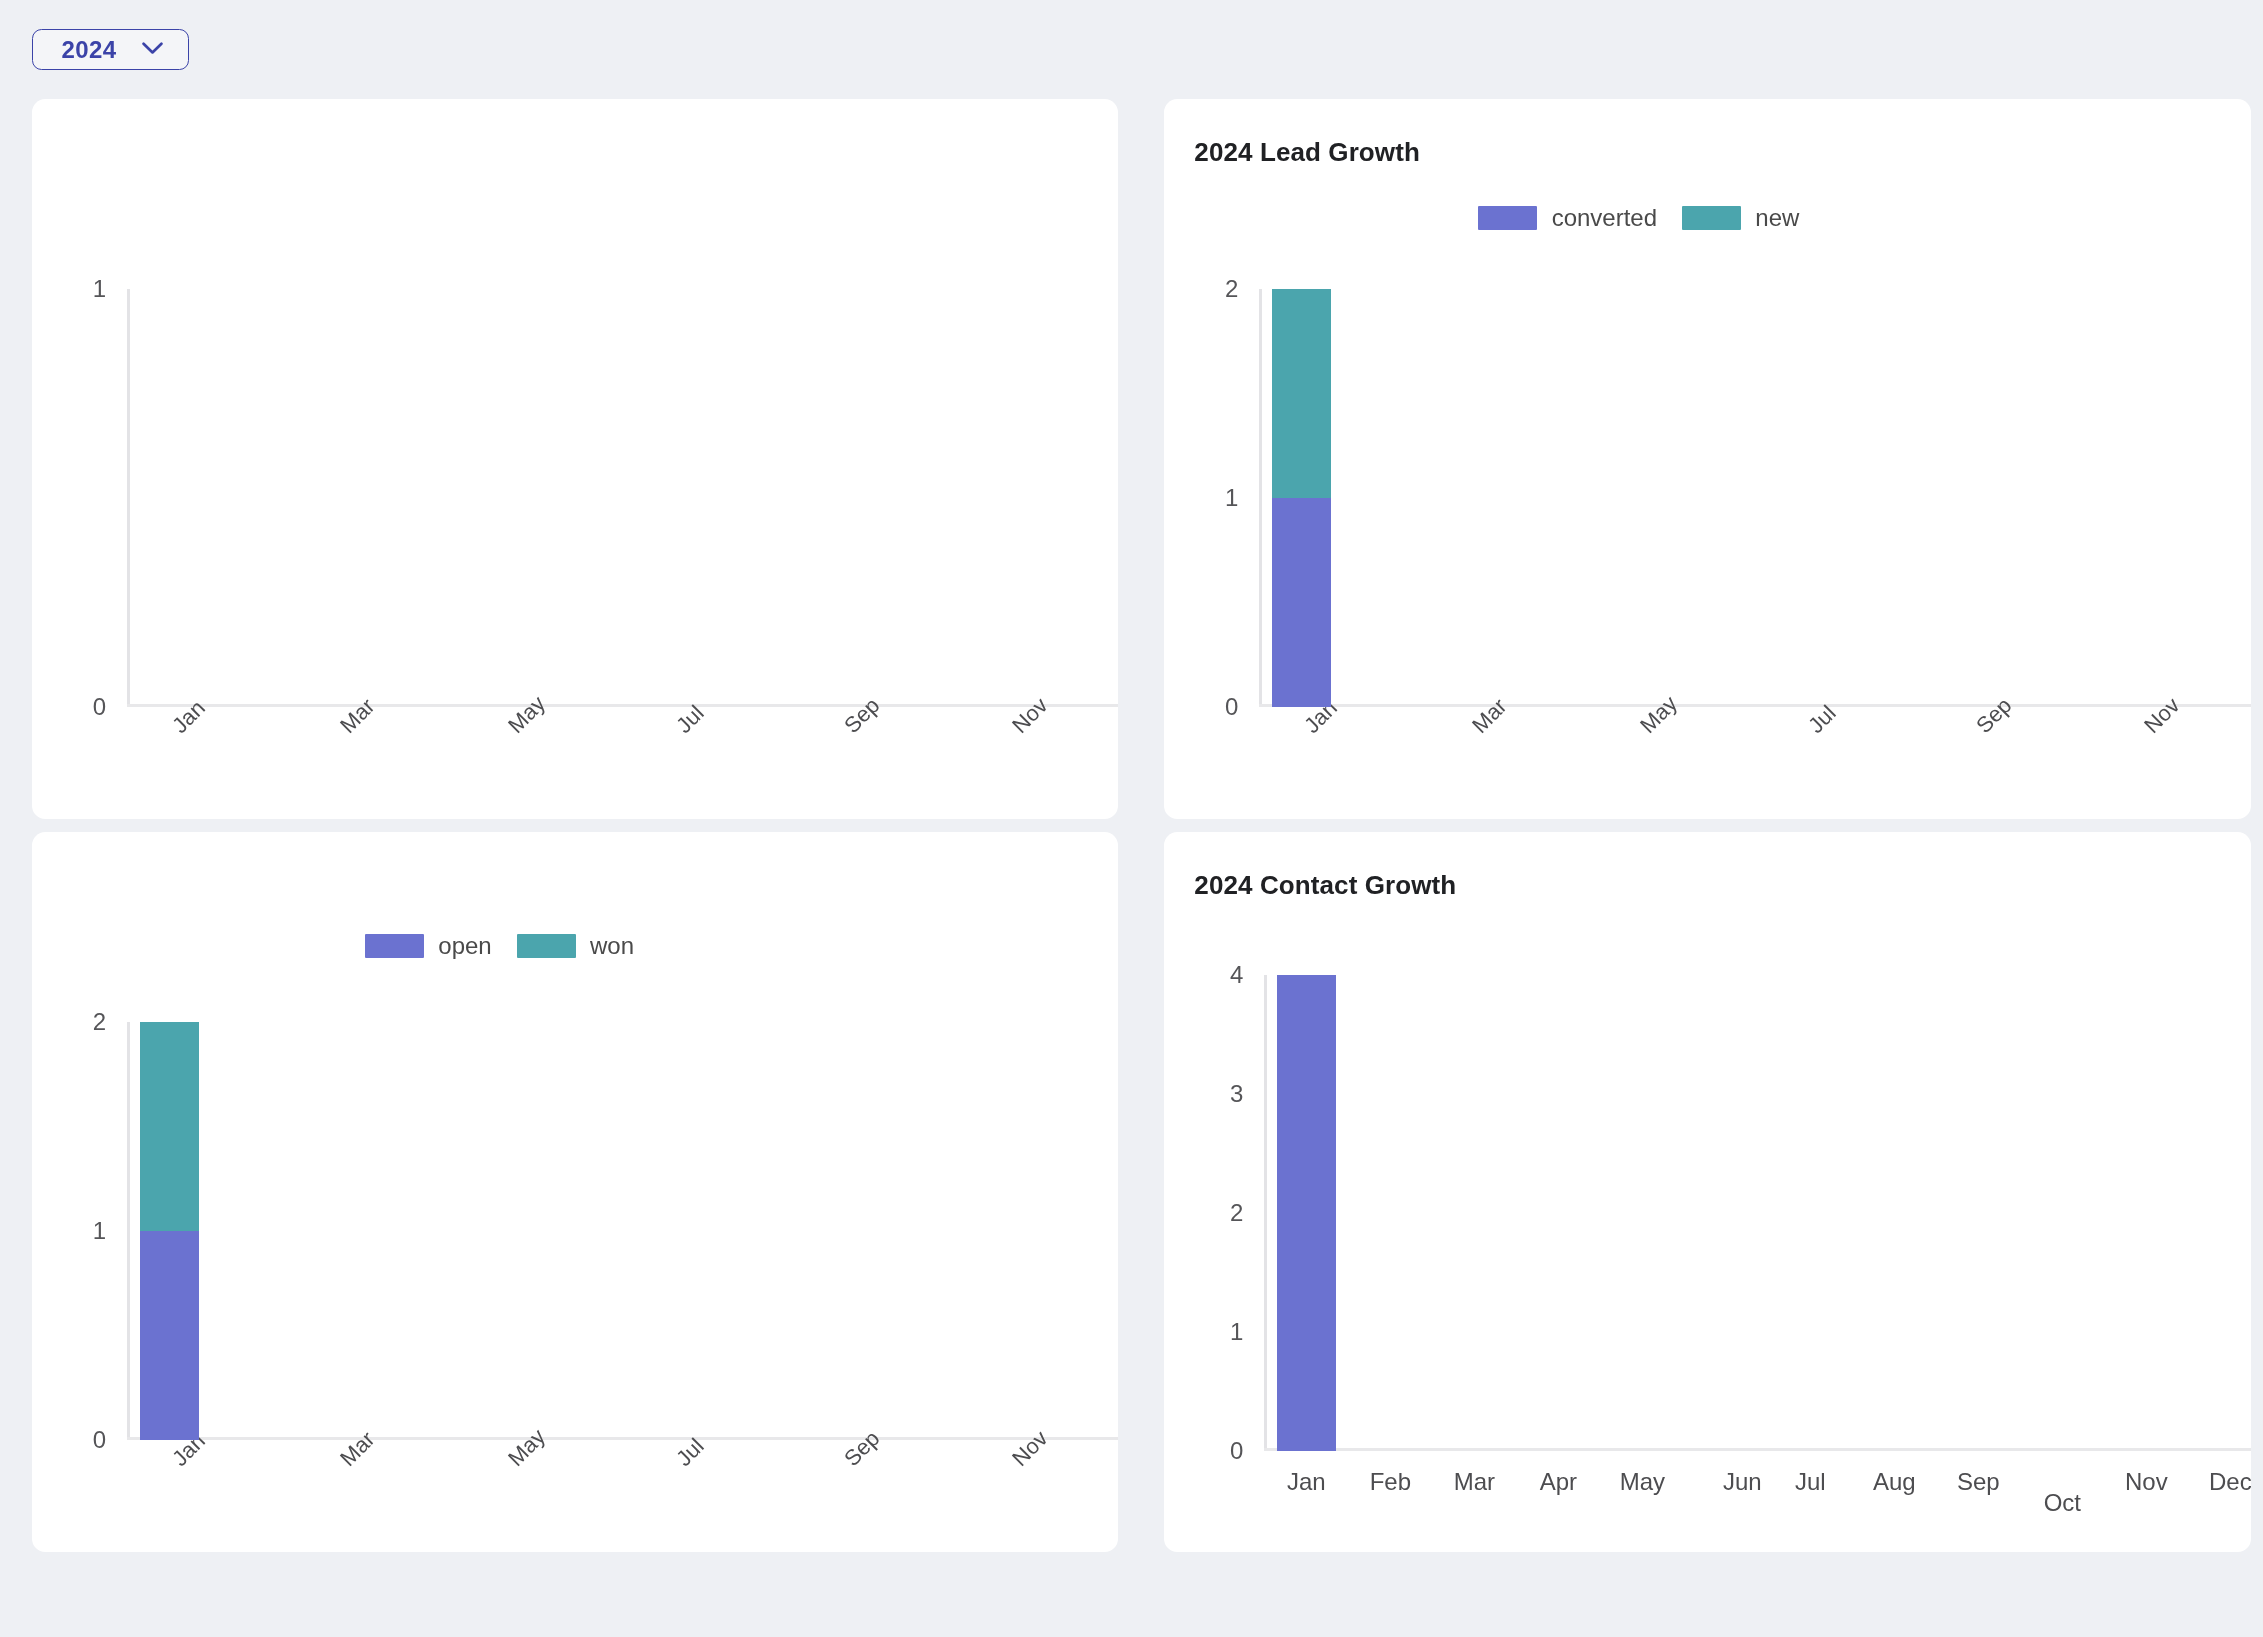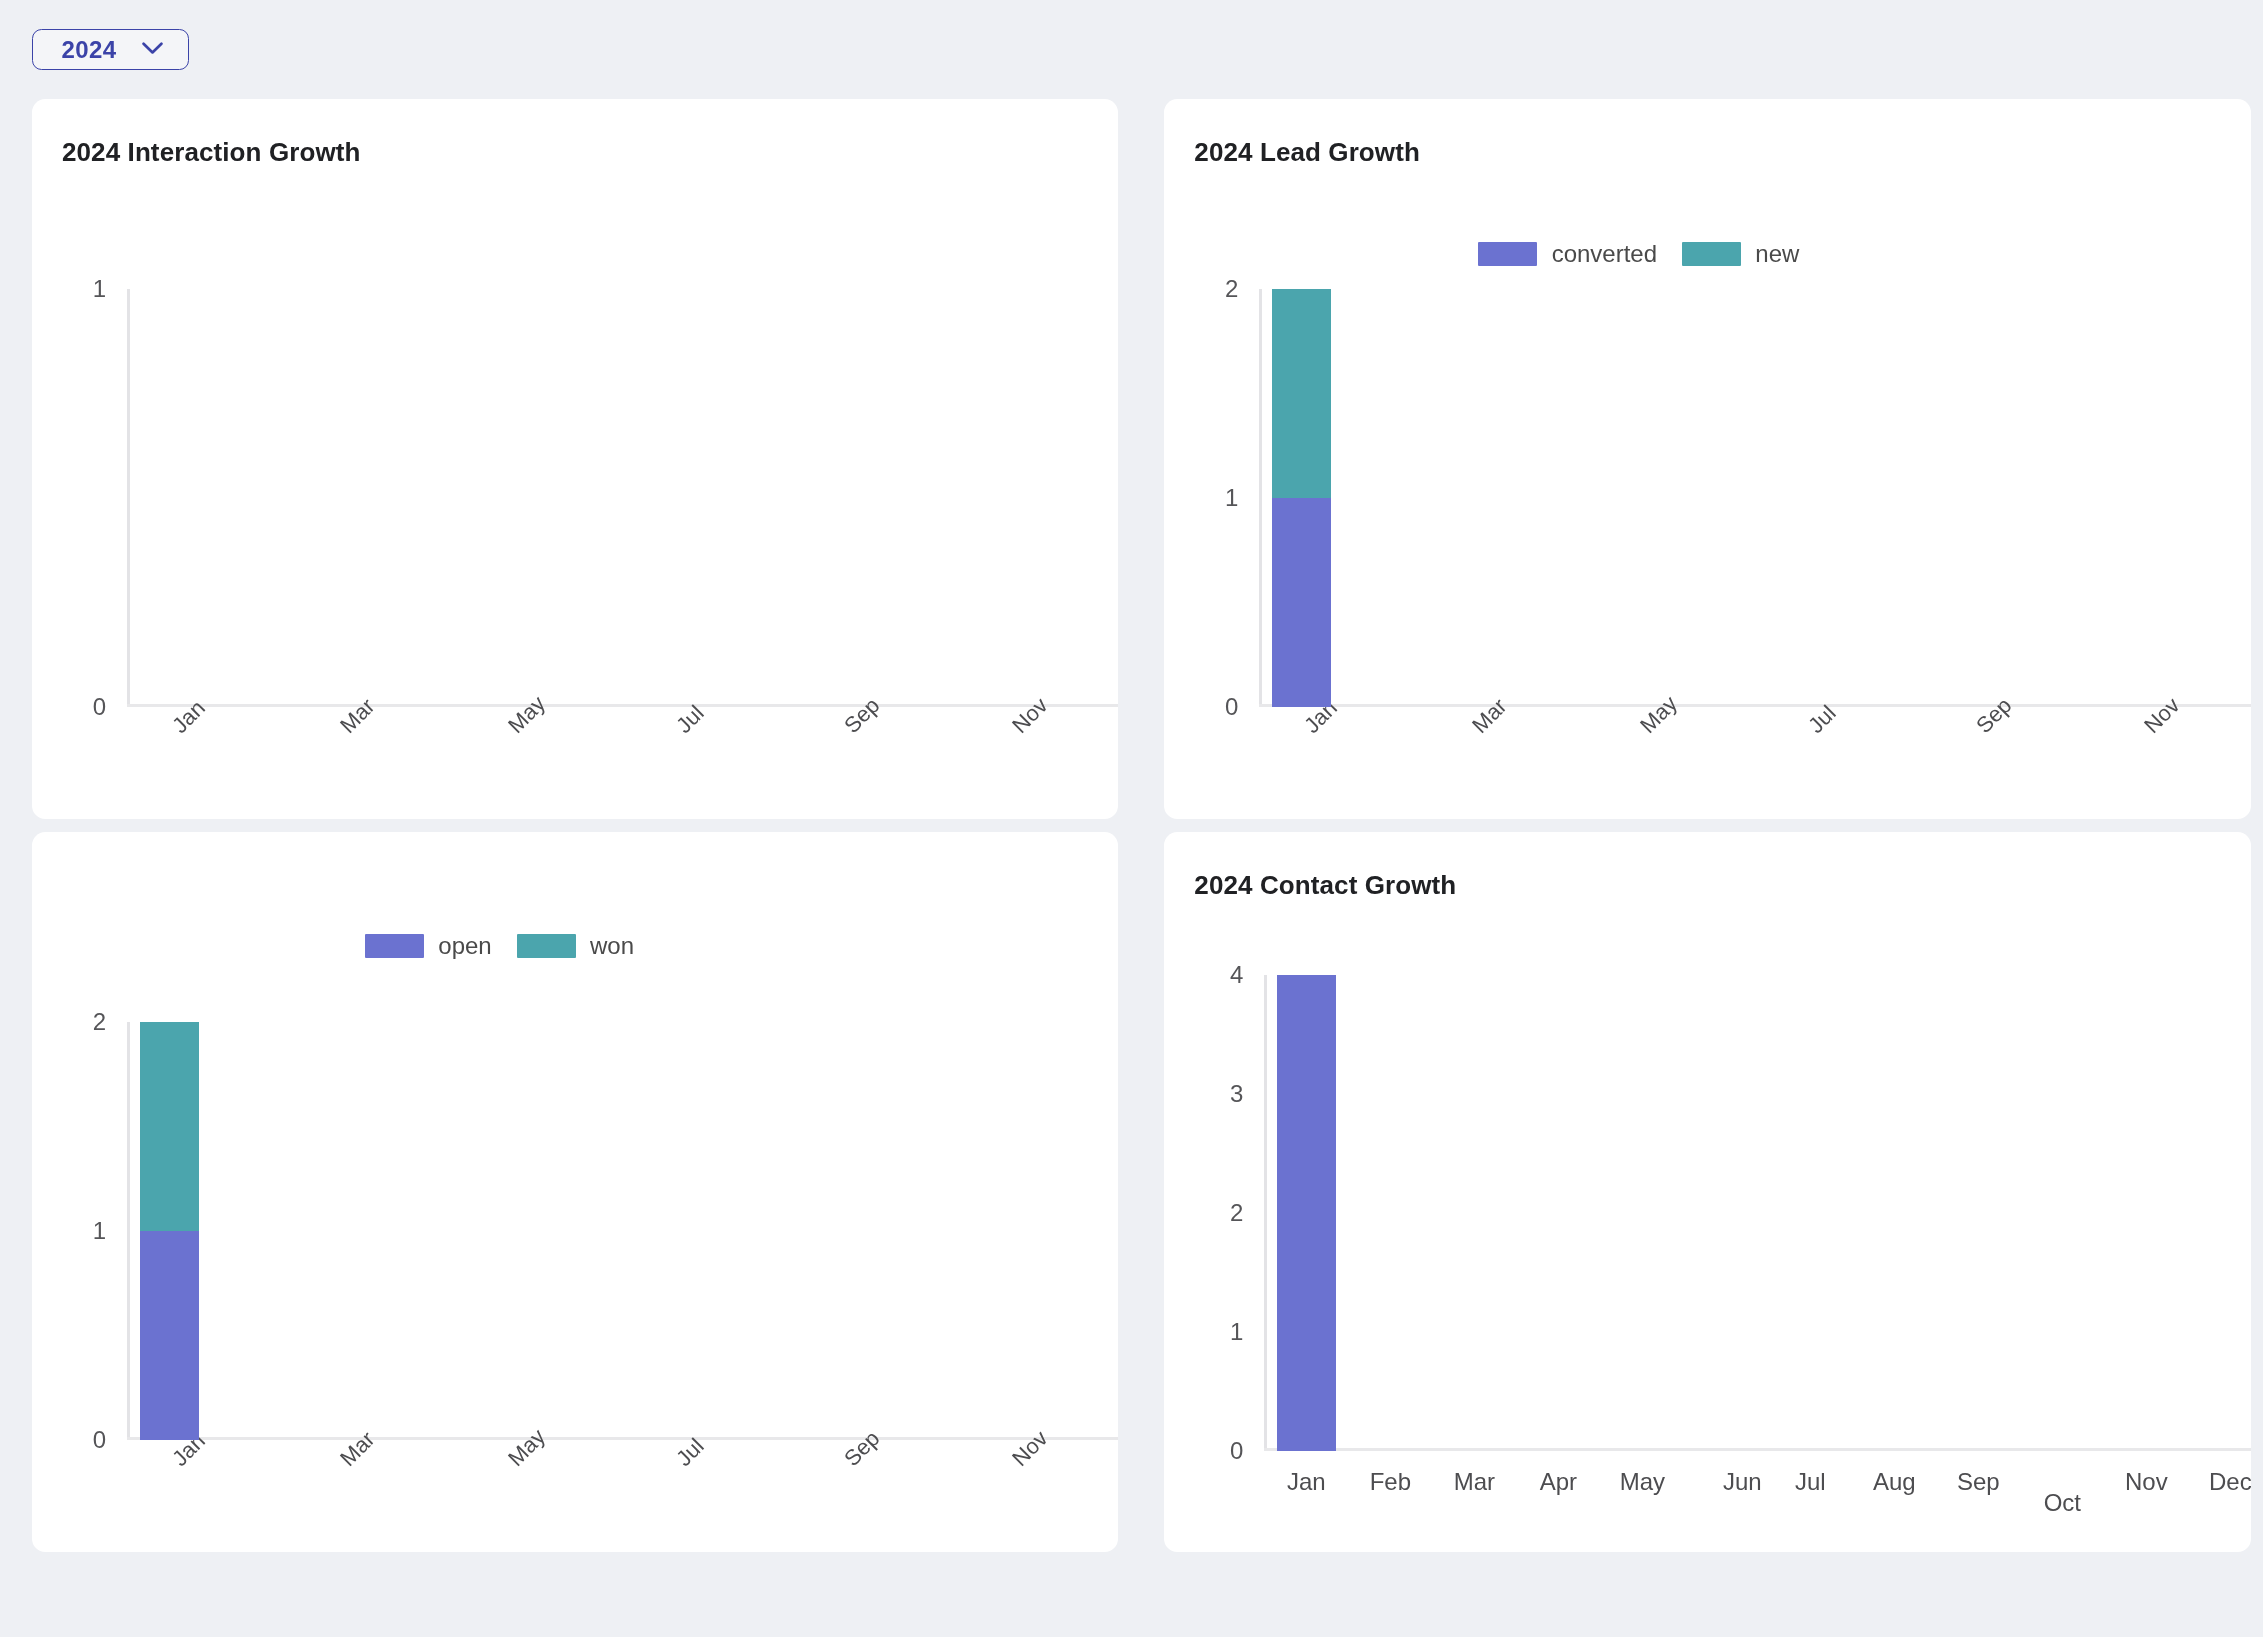--- a/index.html
+++ b/index.html
@@ -160,41 +160,40 @@
       <svg width="21" height="13.3" viewBox="0 0 22 14" fill="none" aria-hidden="true">
         <path d="M1.6 1.8 L11 11 L20.4 1.8" stroke="#3b43a8" stroke-width="2.8" stroke-linecap="round" stroke-linejoin="round"></path>
       </svg>
     </span>
   </div>
 </div>
 
 <div class="grid">
 
   <div class="card">
-    <div class="card-title">2024 Interaction Growth</div>
 
     <div class="plot" style="left: 95px; top: 190px; width: 1008px; height: 418px;">
       <div class="plot-inner">
           <div class="y-axis-line" style="left: 0px;"></div>
           <div class="x-axis-line"></div>
           <div class="y-tick" style="top: 418px;">0</div>
           <div class="y-tick" style="top: 0px;">1</div>
           <div class="x-tick-rot" style="left: 42px;">Jan</div>
           <div class="x-tick-rot" style="left: 210px;">Mar</div>
           <div class="x-tick-rot" style="left: 378px;">May</div>
           <div class="x-tick-rot" style="left: 546px;">Jul</div>
           <div class="x-tick-rot" style="left: 714px;">Sep</div>
           <div class="x-tick-rot" style="left: 882px;">Nov</div>
         </div>
     </div>
   </div>
 
   <div class="card">
     <div class="card-title">2024 Lead Growth</div>
-    <div class="legend" style="left: 314px; top: 105px; margin-top: 36px;">
+    <div class="legend" style="left: 314px; top: 105px;">
         <div class="legend-item">
           <span class="legend-swatch" style="background: rgb(107, 114, 208);"></span>
           <span class="legend-label">converted</span>
         </div>
         <div class="legend-item">
           <span class="legend-swatch" style="background: rgb(75, 165, 173);"></span>
           <span class="legend-label">new</span>
         </div>
       </div>
     <div class="plot" style="left: 95px; top: 190px; width: 1008px; height: 418px;">

